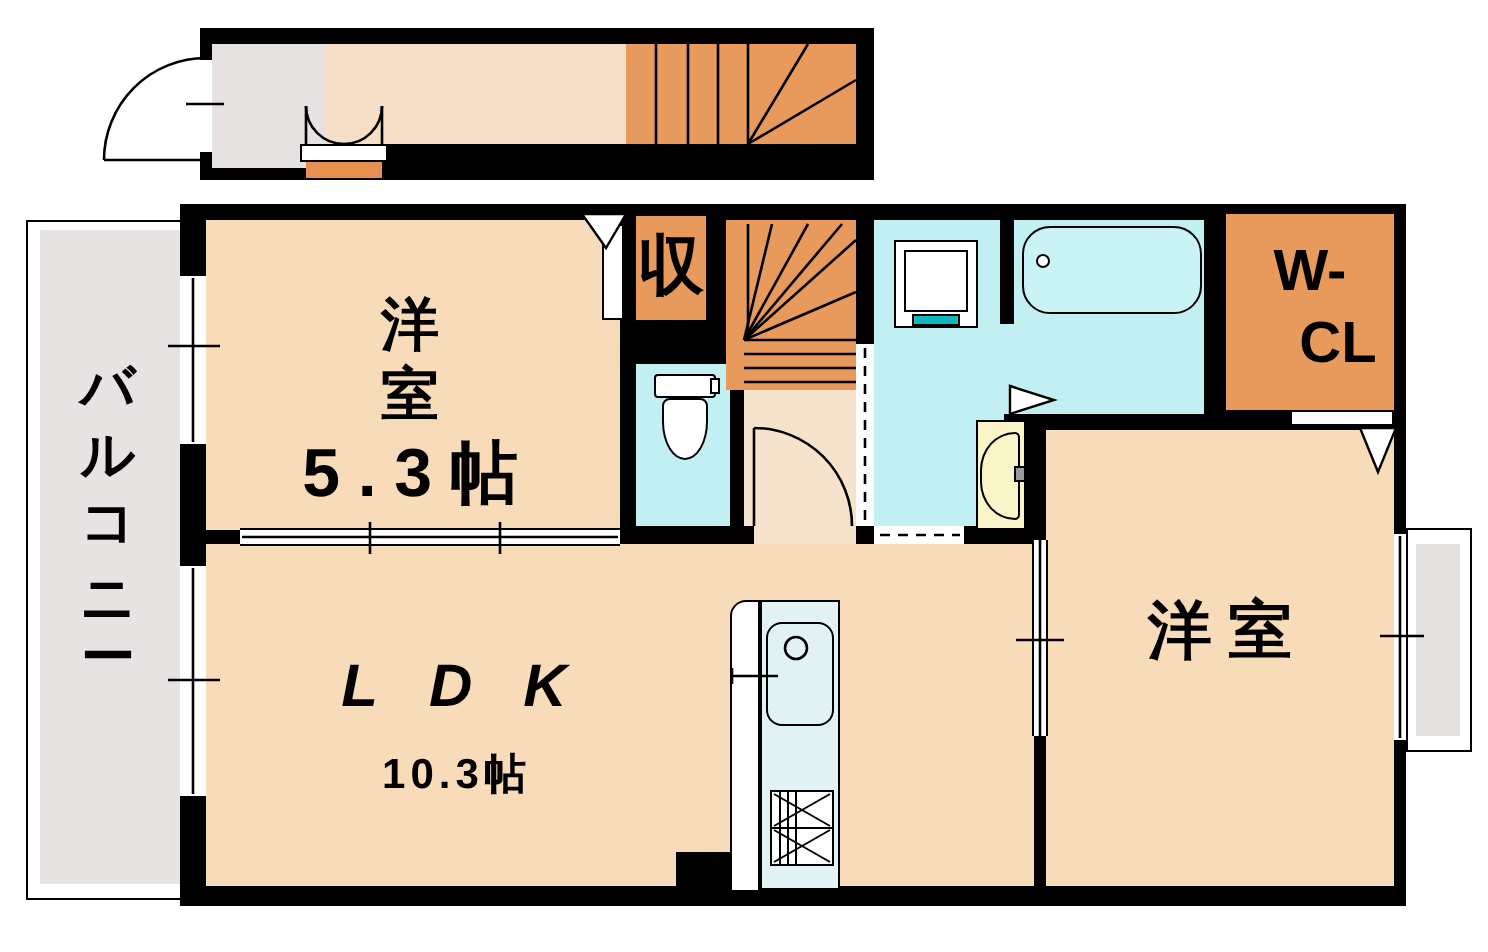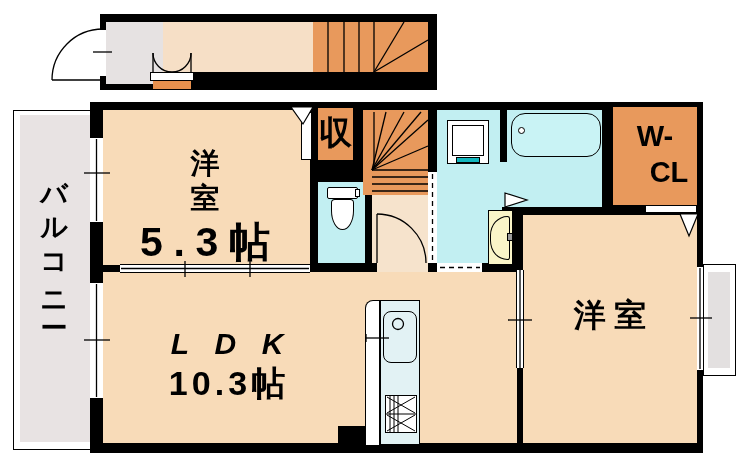--- a/index.html
+++ b/index.html
@@ -178,26 +178,26 @@
 
     <g fill="#fff" stroke="#000" stroke-width="1.2">
       <polygon points="291,107 313,107 303,124"></polygon>
       <polygon points="505,193 505,207 527,200"></polygon>
       <polygon points="680,214 698,214 689,236"></polygon>
     </g>
   </svg>
 
   <div class="label" style="left:105px;top:146px;width:200px;font-size:29px;">
     <span class="ls-wide">洋室</span>
-    <span class="ls-sm" style="font-size:41px;">5.3帖</span>
+    <span class="ls-sm" style="font-size:34px;">5.3帖</span>
   </div>
 
   <div class="label" style="left:118px;top:326px;width:218px;font-size:30px;">
     <span class="ls-mid">LDK</span>
-    <span class="ls-xs" style="font-size:34px;">10.3帖</span>
+    <span class="ls-xs" style="font-size:21px;margin-top:12px;">10.3帖</span>
   </div>
 
   <div class="label" style="left:523px;top:296px;width:174px;font-size:32px;">
     <span class="ls-sm">洋室</span>
   </div>
 
   <div class="label" style="left:318px;top:113px;width:35px;font-size:33px;"><span>収</span></div>
 
   <div class="label" style="left:613px;top:118px;width:84px;font-size:29px;line-height:1.25;">
     <span style="display:block;">W-</span>

